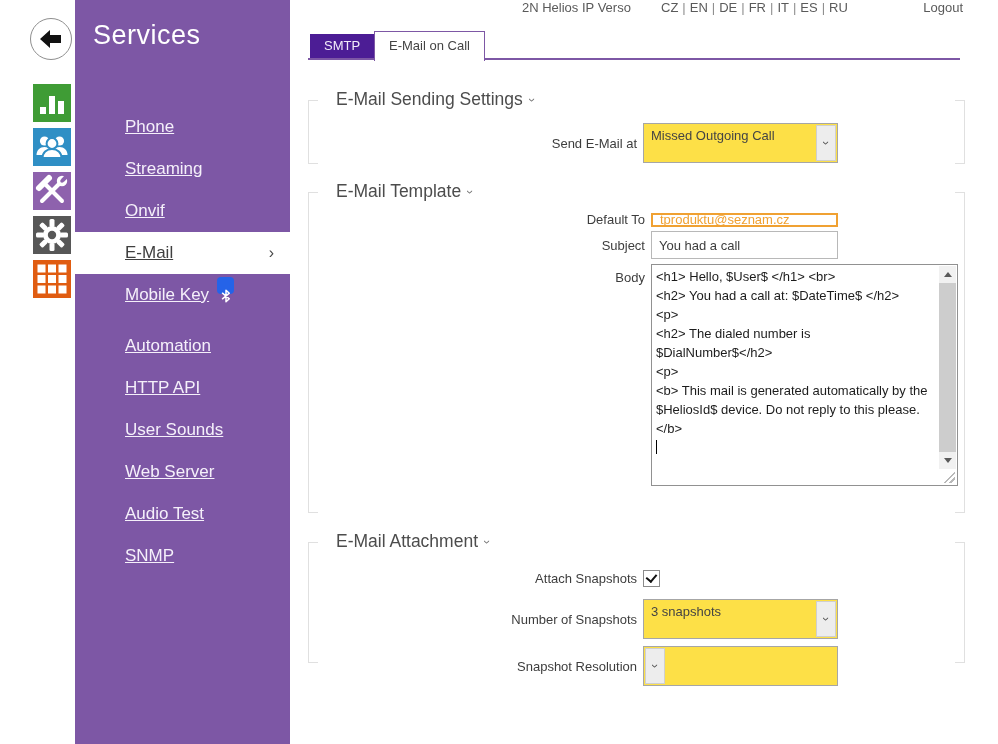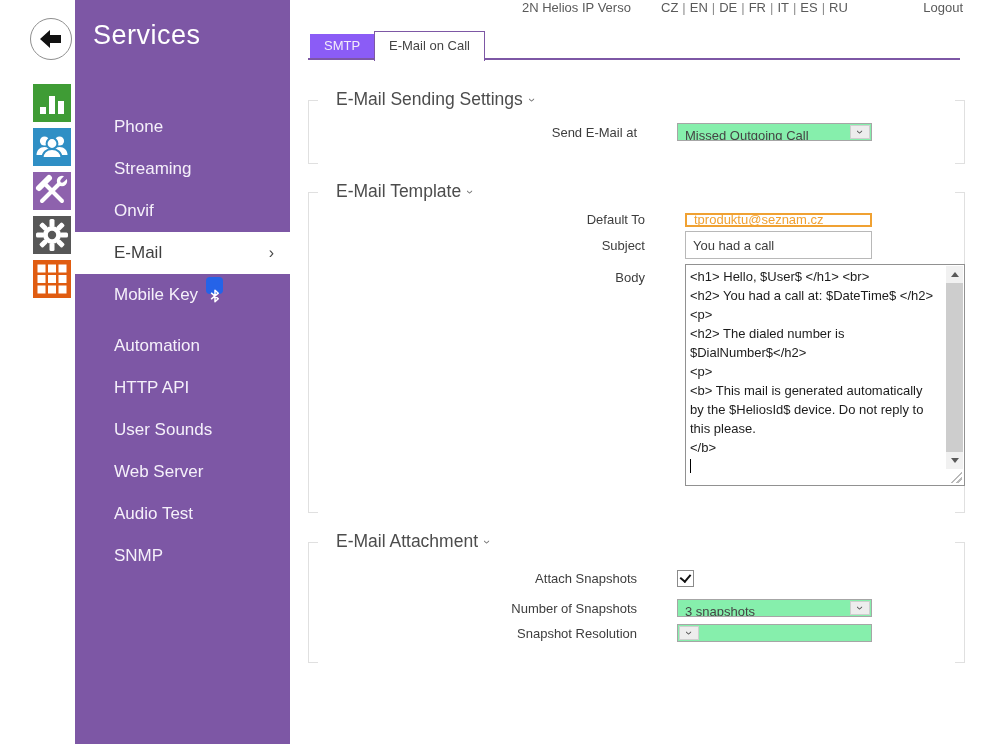--- a/index.html
+++ b/index.html
@@ -13,68 +13,68 @@
   
   #left-rail { position:absolute; left:0; top:0; width:75px; height:744px; background:#fff; z-index:3; }
   .rail-icon { position:absolute; left:33px; width:38px; height:38px; cursor:pointer; }
   .back-btn { position:absolute; left:30px; top:18px; width:42px; height:42px; border-radius:50%;
               background:#fff; border:1px solid #8f8f8f; display:flex; align-items:center; justify-content:center; cursor:pointer; }
 
   
   #sidebar { position:absolute; left:75px; top:0; width:215px; height:744px; background:#7d57a5; z-index:2; }
   .sidebar-title { padding:20px 0 0 18px; font-size:27px; font-weight:400; color:#ffffff; letter-spacing:.5px; }
   .menu { position:absolute; top:106px; left:0; right:0; }
-  .menu-item { height:42px; line-height:42px; padding-left:39px; font-size:17px; color:#f5f0fa; cursor:pointer; position:relative; white-space:nowrap; }
+  .menu-item { height:42px; line-height:42px; padding-left:50px; font-size:17px; color:#f5f0fa; cursor:pointer; position:relative; white-space:nowrap;text-decoration:underline; }
   .menu-item.group-gap { margin-top:9px; }
   .menu-item.selected { background:#ffffff; color:#3f3f3f; }
   .menu-item .chev { position:absolute; right:16px; top:0; font-size:16px; color:#4a4a4a; }
   .bt-badge { display:inline-block; width:17px; height:17px; border-radius:4px; background:#2563e8;
               margin-left:8px; vertical-align:-3px; text-align:center; }
 
   
   #main { position:absolute; left:290px; top:0; right:0; bottom:0; background:#fff; }
   .topbar { position:absolute; left:0; top:0; right:0; height:16px; font-size:13px; color:#5a5a5a; }
   .device-title { position:absolute; left:232px; top:0; }
   .langs { position:absolute; left:368px; top:0; white-space:nowrap; }
   .langs .lang { padding:0 3px; cursor:pointer; }
   .langs .sep { color:#8d8d8d; padding:0 1px; }
   .logout { position:absolute; right:35px; top:0; cursor:pointer; }
 
   
   .tabbar { position:absolute; left:18px; top:31px; width:660px; height:30px; }
   .tab-underline { position:absolute; left:0; top:27px; width:652px; height:2px; background:#7d57a5; }
   .tab { font-size:13px; cursor:pointer; }
   .tab-inactive { position:absolute; left:2px; top:3px; height:24px; line-height:24px; padding:0 14px;
-                  background:#8b5cf6; color:#f3ecfa; }
+                  background:#4c1d95; color:#f3ecfa; }
   .tab-active { position:absolute; left:66px; top:0; height:30px; line-height:27px; padding:0 14px;
                 background:#fff; border:1px solid #7d57a5; border-bottom:none; color:#444; z-index:2; }
 
   
   .section { position:absolute; left:18px; width:657px; }
   #sec-sending { top:88px; height:76px; }
   #sec-template { top:180px; height:333px; }
   #sec-attachment { top:530px; height:133px; }
   .bracket-l, .bracket-r { position:absolute; top:12px; bottom:0; width:10px; border:1px solid #e0e0e0; }
   .bracket-l { left:0; border-right:none; }
   .bracket-r { right:0; border-left:none; }
   .section-heading { padding-left:28px; font-size:17.5px; color:#4c4c4c; height:22px; line-height:22px; }
   .chev-down { display:inline-block; transform:rotate(90deg) scale(.85); font-size:14px; color:#777; margin-left:7px; }
 
   .rows { position:relative; }
   #sec-sending .rows { margin-top:13px; }
   #sec-template .rows { margin-top:10px;padding-left:8px; }
   #sec-attachment .rows { margin-top:16px; }
-  .row { display:flex; align-items:center;gap:34px; }
+  .row { display:flex; align-items:center; }
   .row .lbl { width:329px; text-align:right; font-size:13px; color:#3d3d3d; flex-shrink:0; }
   .row .ctl { margin-left:6px; }
   .row.top { align-items:flex-start; }
   .row.top .lbl { margin-top:6px; }
 
   
-  .sel { width:195px; height:18px; border:1px solid #a6a6a6; background:#86efac; display:flex; align-items:stretch; cursor:pointer; }
+  .sel { width:195px; height:40px; border:1px solid #a6a6a6; background:#fde047; display:flex; align-items:stretch; cursor:pointer; }
   .sel .sel-val { flex:1; font-size:13px; color:#444; line-height:24px; padding:0 7px; white-space:nowrap; overflow:hidden; }
   .sel .sel-btn { width:20px; margin:1px; background:#ededed; border:1px solid #cfcfcf; display:flex; align-items:center; justify-content:center; }
   .sel .sel-btn .v { display:inline-block; transform:rotate(90deg); font-size:12px; color:#555; line-height:1; }
 
   .txt { width:187px; height:28px; border:1px solid #b8b8b8; padding:0 7px; font-size:13px; color:#3d3d3d;
          font-family:"Liberation Sans","DejaVu Sans",sans-serif; outline:none; background:#fff; }
   .txt.modified { border:2px solid #f0a132; color:#f0a132; height:14px; }
 
   .bodybox { position:relative; width:307px; height:222px; border:1px solid #919191; background:#fff; cursor:text; }
   .bodytext { position:absolute; left:4px; top:2px; right:28px; bottom:2px; font-size:13px; line-height:19px;

